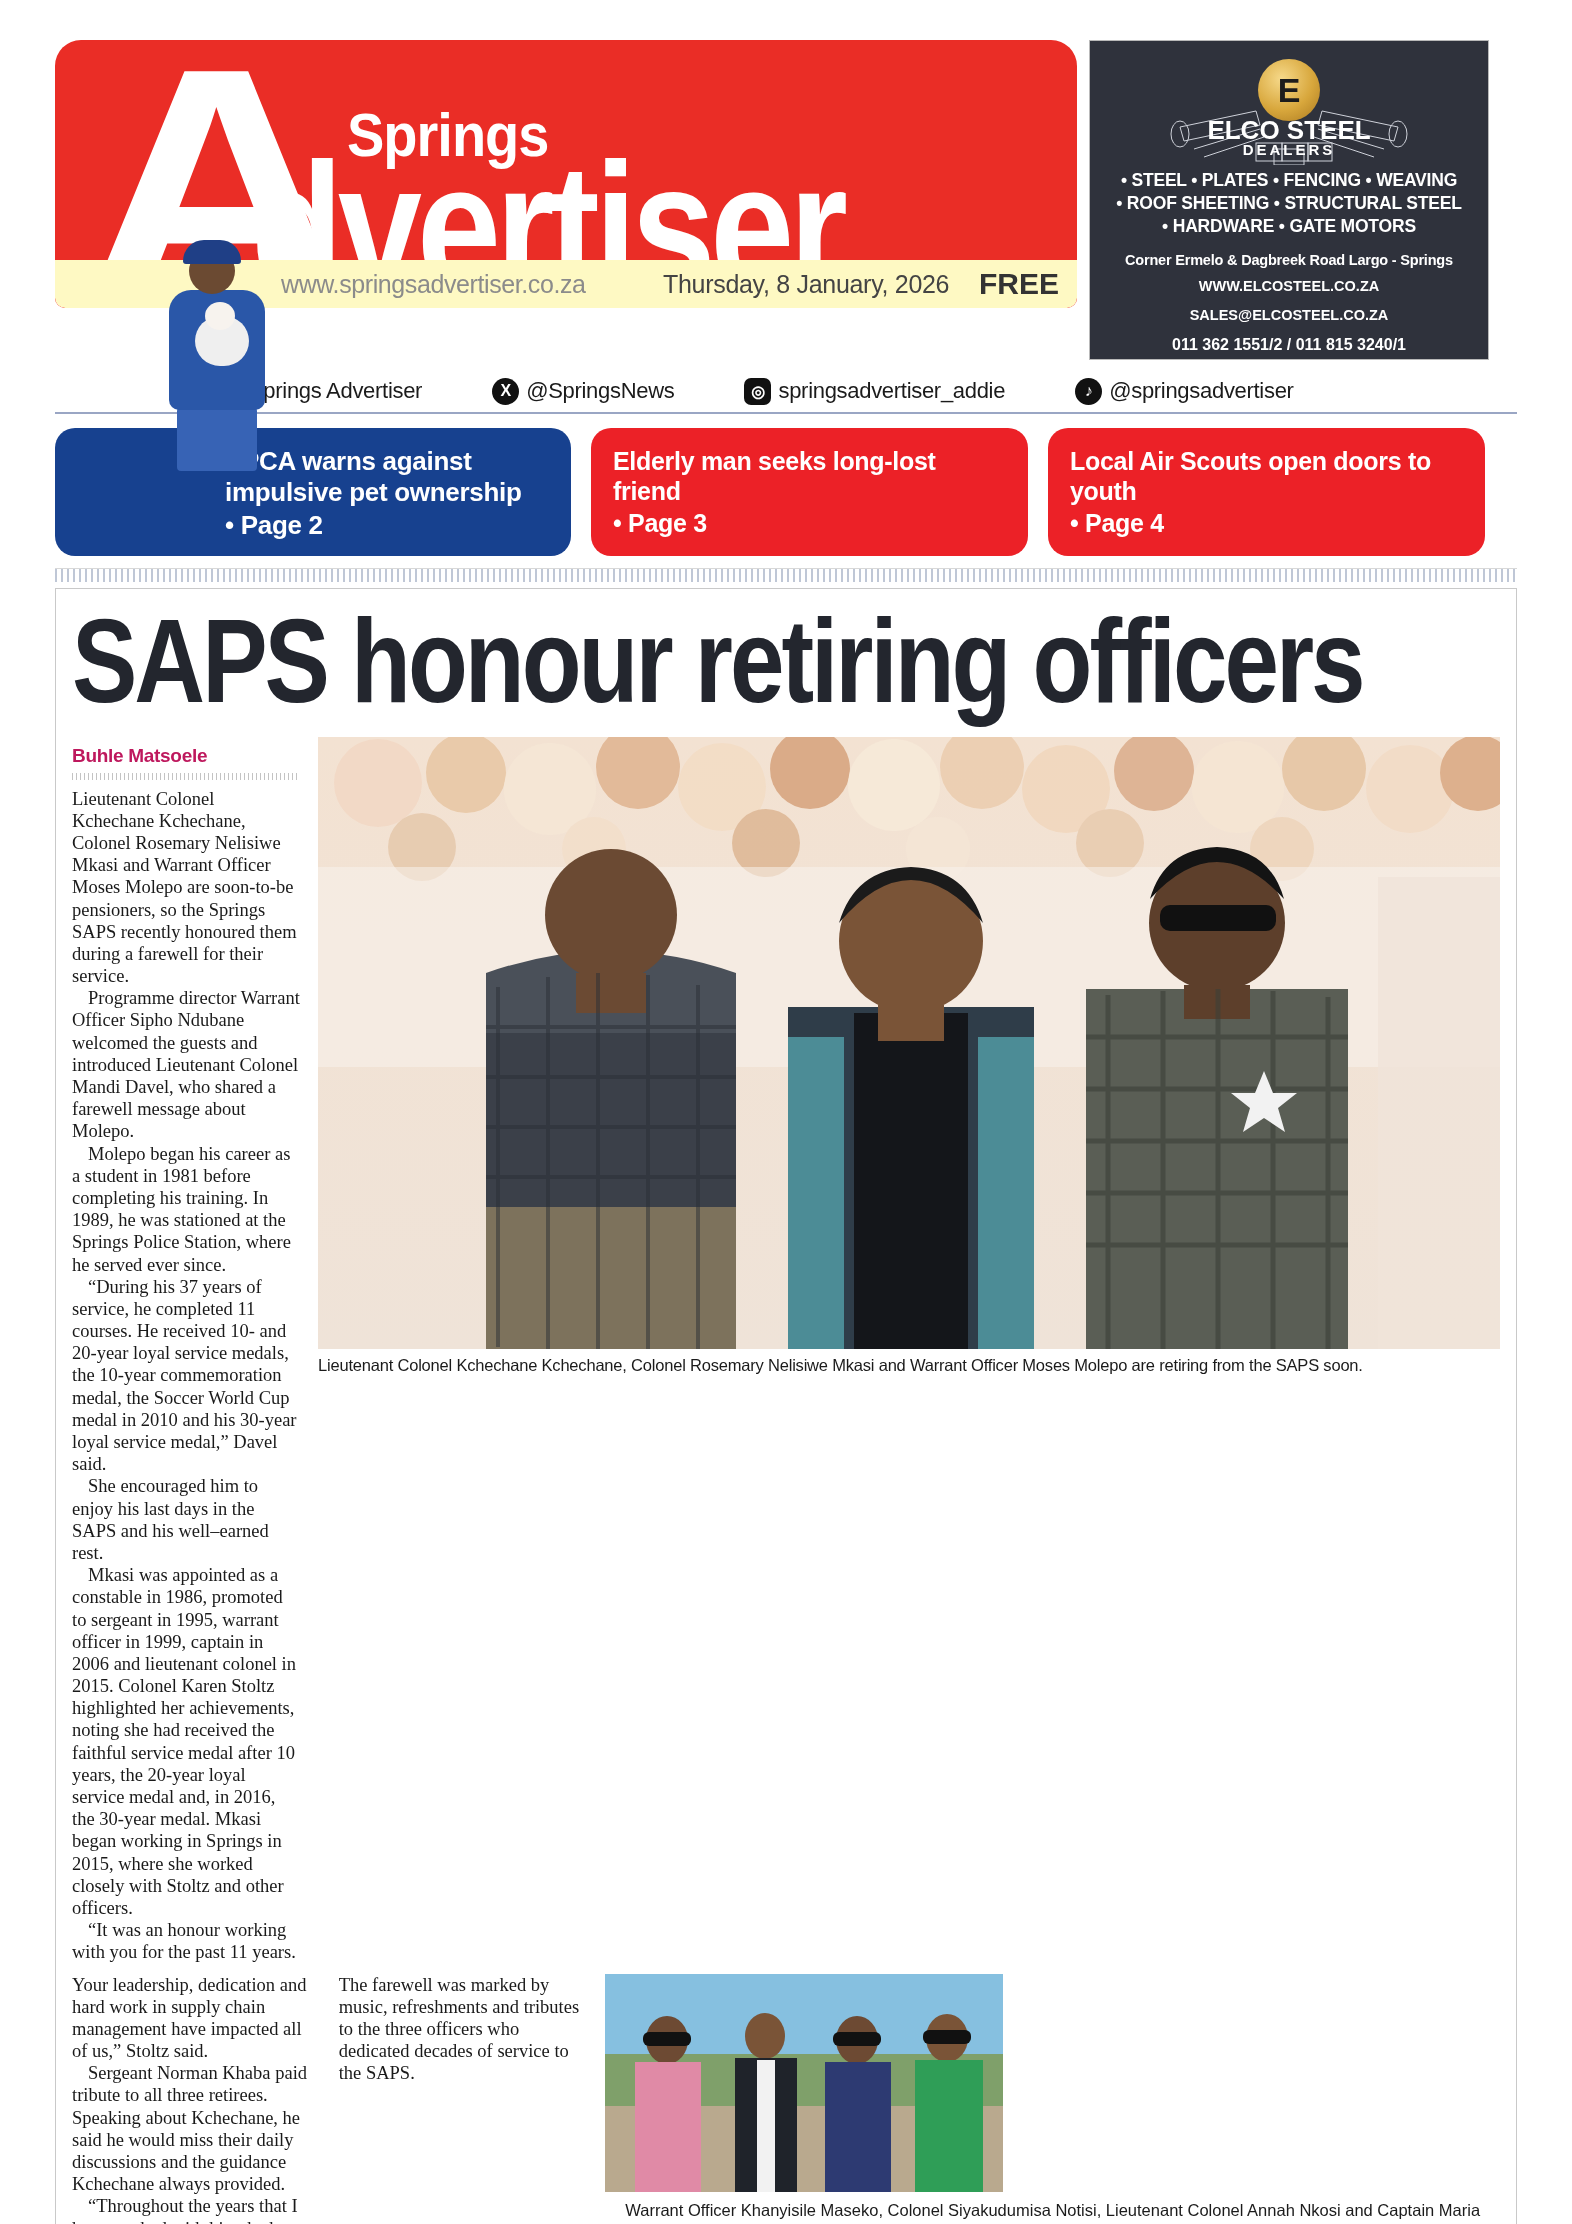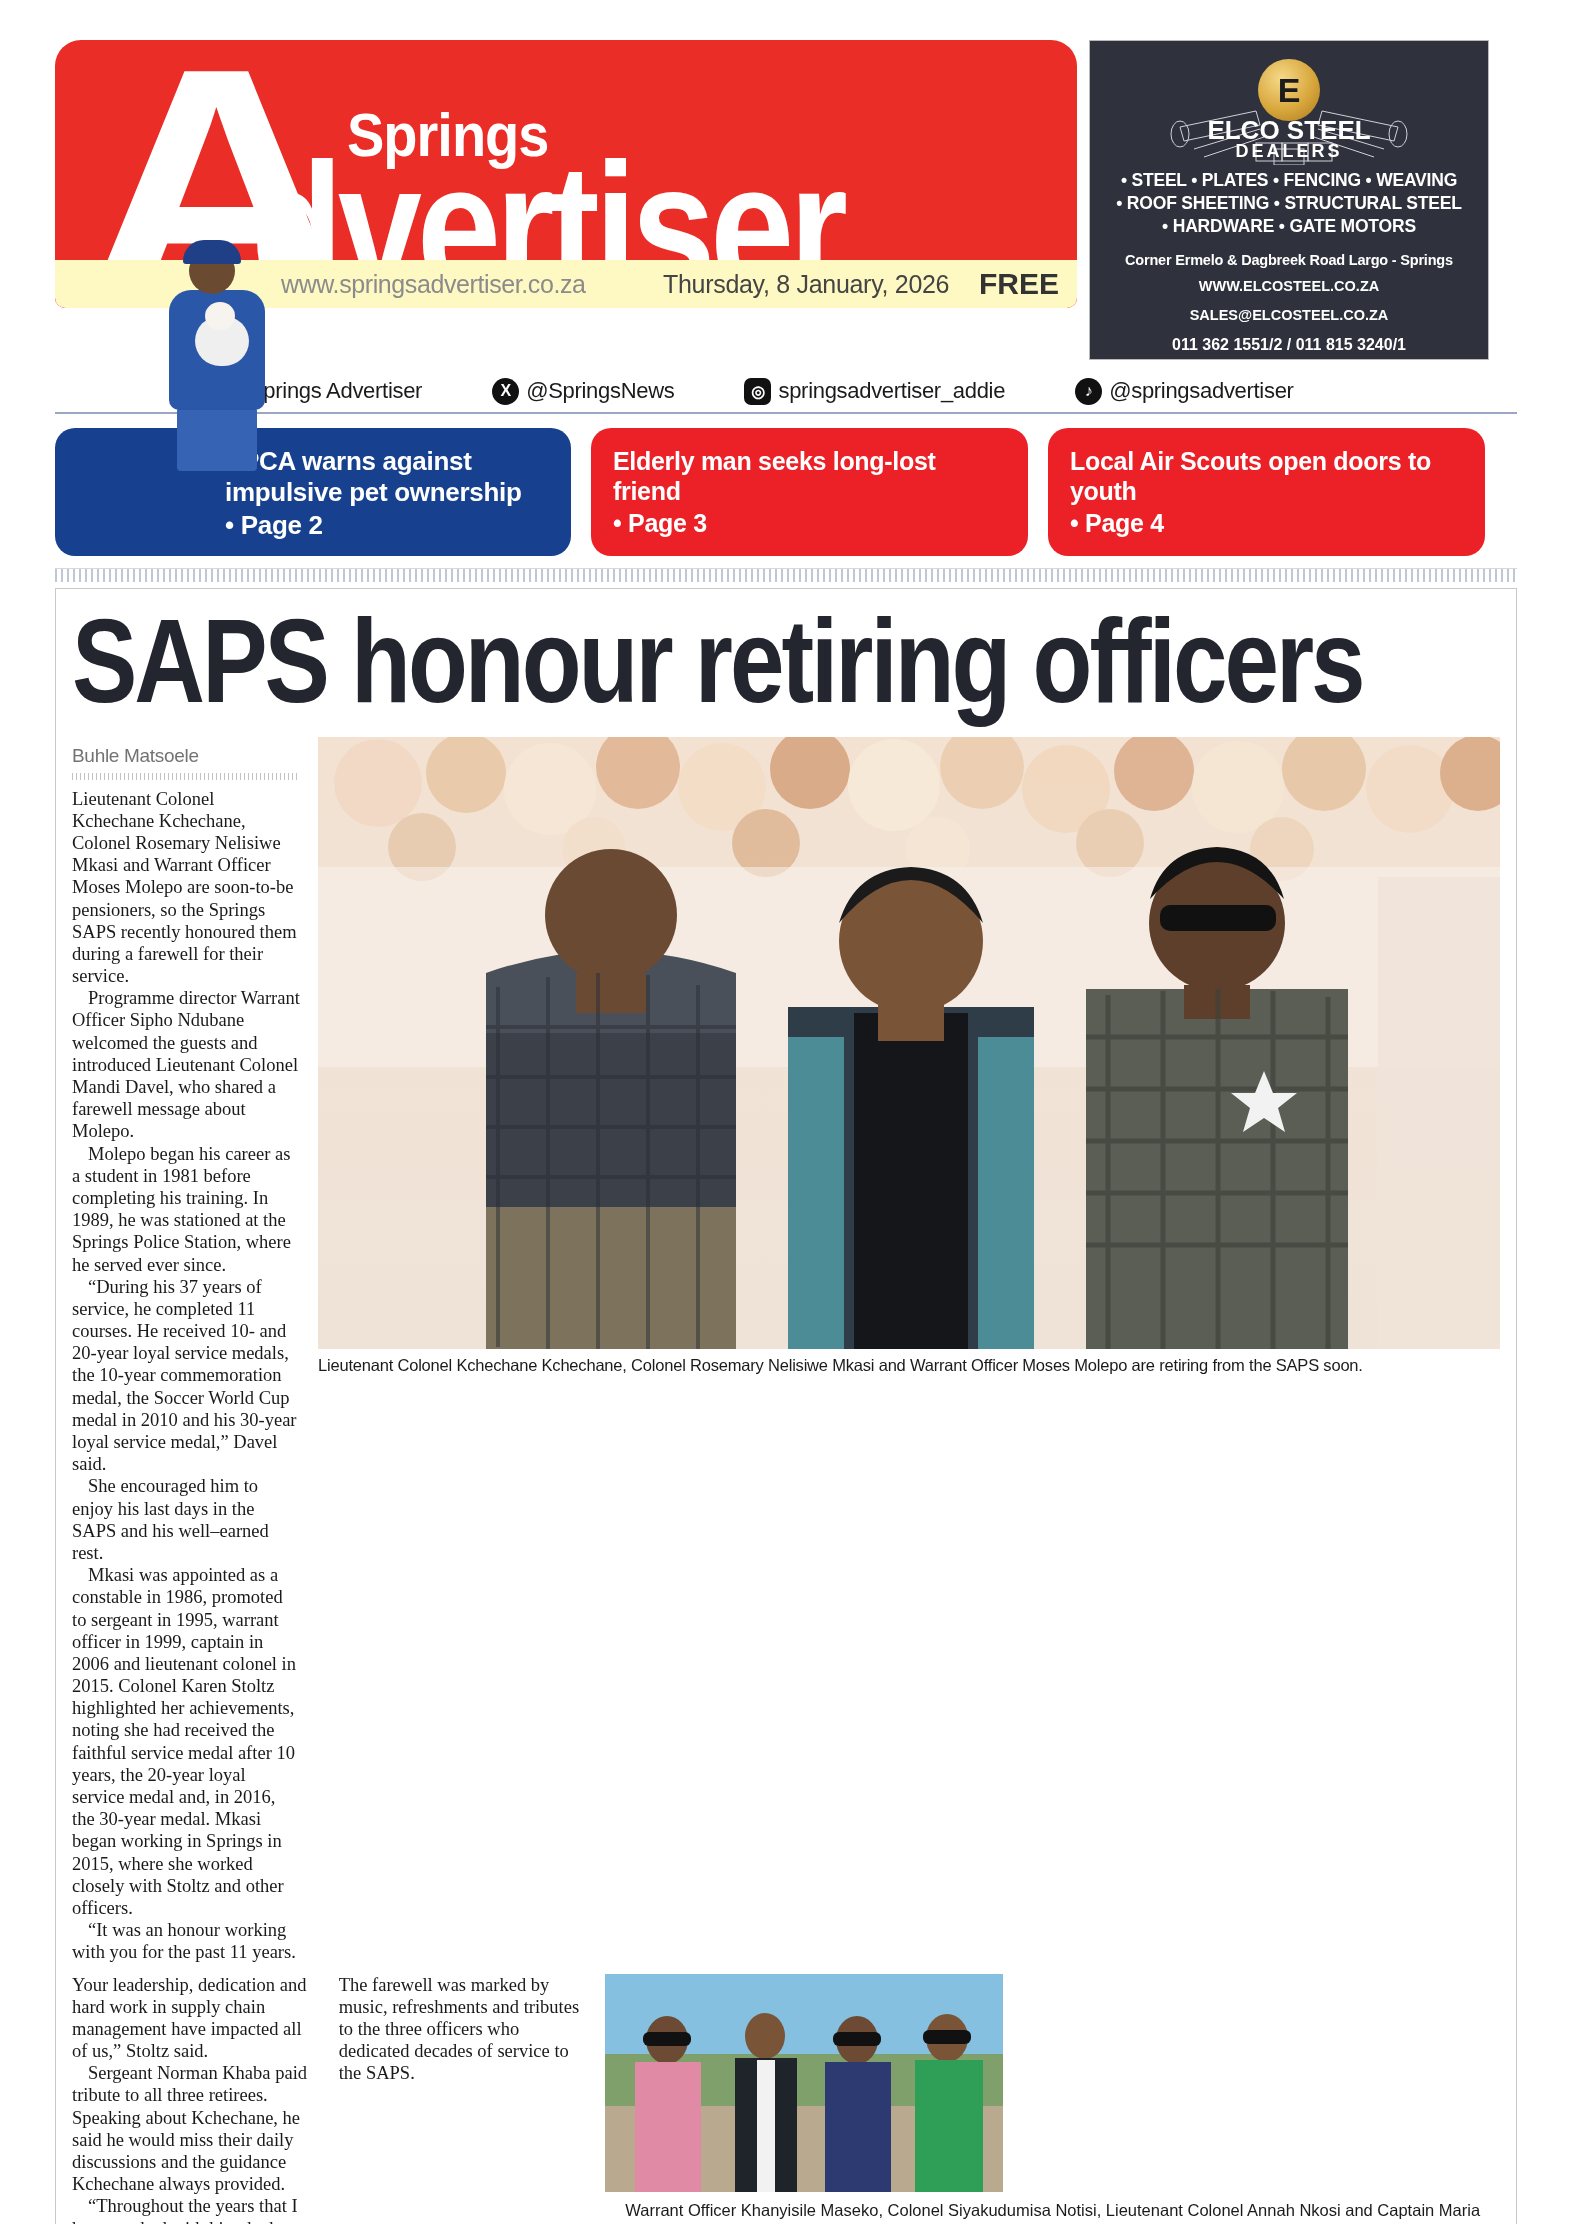--- a/index.html
+++ b/index.html
@@ -72,21 +72,21 @@
   }
   .elco-logo { position: relative; height: 108px; margin-bottom: 4px; }
   .elco-coin {
     position: absolute; left: 50%; top: 2px; transform: translateX(-50%);
     width: 62px; height: 62px; border-radius: 50%;
     background: radial-gradient(circle at 38% 32%, #f6d98a 0%, #d8a73c 55%, #a9781f 100%);
   }
   .elco-coin .e { position:absolute; left:50%; top:50%; transform:translate(-50%,-50%); font-size:34px; font-weight:bold; color:#1c1c1c; }
   .elco-fan { position:absolute; left:50%; top:34px; transform:translateX(-50%); width: 250px; height: 74px; }
   .elco-name { position: absolute; left: 0; right:0; top: 58px; font-size: 26px; font-weight: bold; letter-spacing: 0px; }
-  .elco-dealers { position: absolute; left:0; right:0; top: 84px; font-size: 18px; font-weight: bold; letter-spacing: 3px; }
+  .elco-dealers { position: absolute; left:0; right:0; top: 84px; font-size: 15px; font-weight: bold; letter-spacing: 3px; }
   .elco-list { font-size: 17.5px; font-weight: bold; line-height: 1.32; letter-spacing: -0.2px; }
   .elco-addr { font-size: 14.5px; font-weight: bold; margin-top: 14px; letter-spacing: -0.2px; }
   .elco-web { font-size: 14.5px; font-weight: bold; margin-top: 9px; line-height: 1.36; }
   .elco-tel { font-size: 16px; font-weight: bold; margin-top: 9px; line-height: 1.3; }
 
   
   .social-bar {
     margin: 10px 55px 0 55px;
     display: flex; align-items: center; gap: 70px;
     padding-left: 160px; height: 42px;
@@ -117,21 +117,21 @@
   }
 
   
   .story-box { margin: 6px 55px 0 55px; border: 1px solid #c9c9c9; padding: 14px 16px 16px 16px; }
   .headline {
     font-size: 98px; font-weight: bold; color: #23262e;
     letter-spacing: -3px; line-height: 0.96;
     transform: scaleY(1.22); transform-origin: left top;
     height: 128px; white-space: nowrap;
   }
-  .byline { font-size: 19px; color: #737373; letter-spacing: -0.3px; padding-top: 8px;}
+  .byline { font-size: 19px; color: #be185d; letter-spacing: -0.3px; padding-top: 8px; font-weight: bold;}
   .byline-rule { margin-top: 6px; height: 7px;
     background: repeating-linear-gradient(to right, #c3c3c3 0 1px, transparent 1px 4px); }
 
   .story-grid { display: flex; gap: 18px; margin-top: 6px; }
   .col-narrow { width: 258px; }
   .bodytext {
     font-family: "Liberation Serif", serif;
     font-size: 18.5px; line-height: 1.2; color: #1a1a1a;
     text-align: left;
   }

